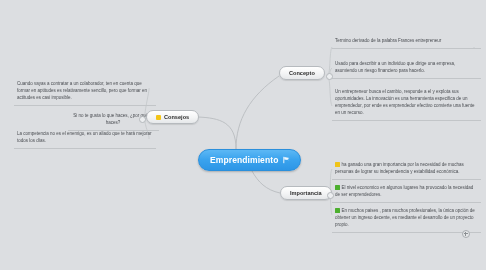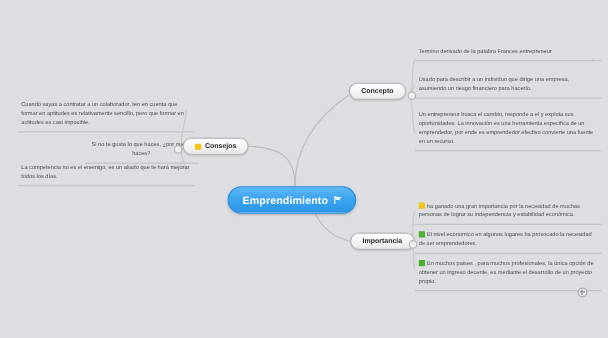--- a/index.html
+++ b/index.html
@@ -22,21 +22,21 @@
     left: 0;
     top: 0;
     width: 486px;
     height: 270px;
     pointer-events: none;
   }
 
   
   .root-node {
     position: absolute;
-    left: 182px;
+    left: 198px;
     top: 149px;
     display: flex;
     align-items: center;
     gap: 5px;
     padding: 5px 9px 5px 11px;
     border-radius: 11px;
     background: linear-gradient(180deg, #5cb8f5 0%, #3aa3ee 48%, #2d96e6 100%);
     border: 1px solid #2b8fdb;
     box-shadow: 0 1px 2px rgba(0,0,0,.22);
     color: #ffffff;

